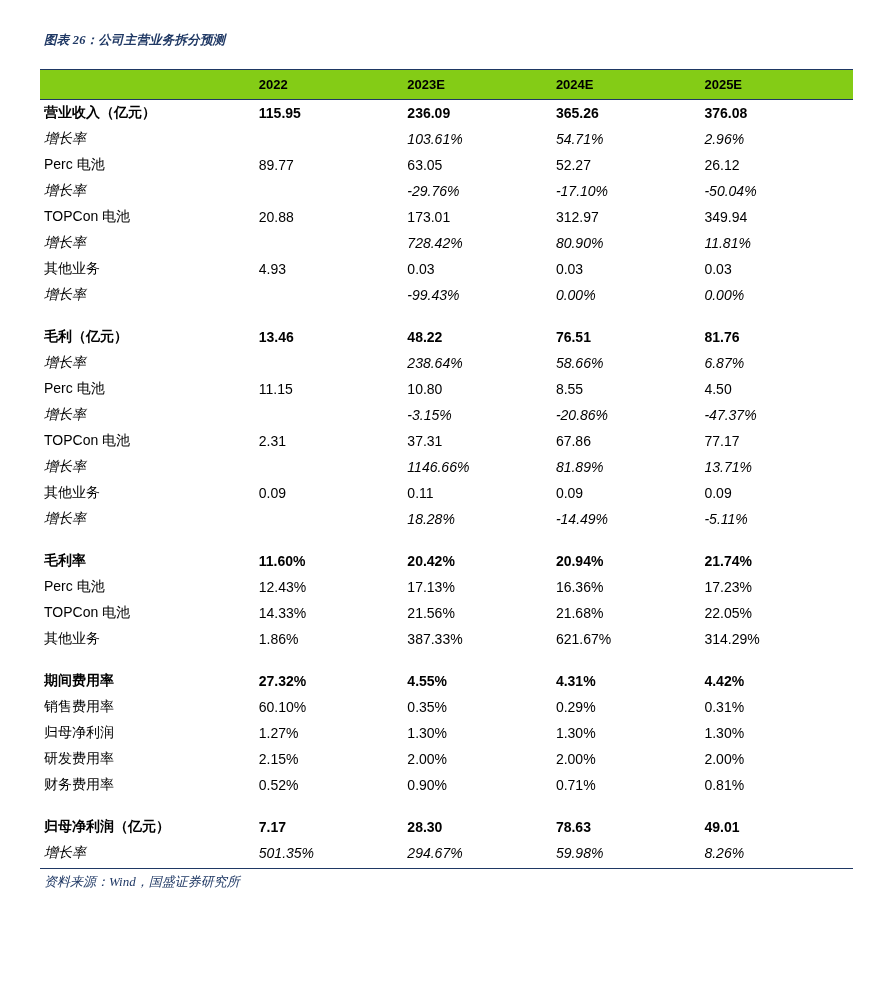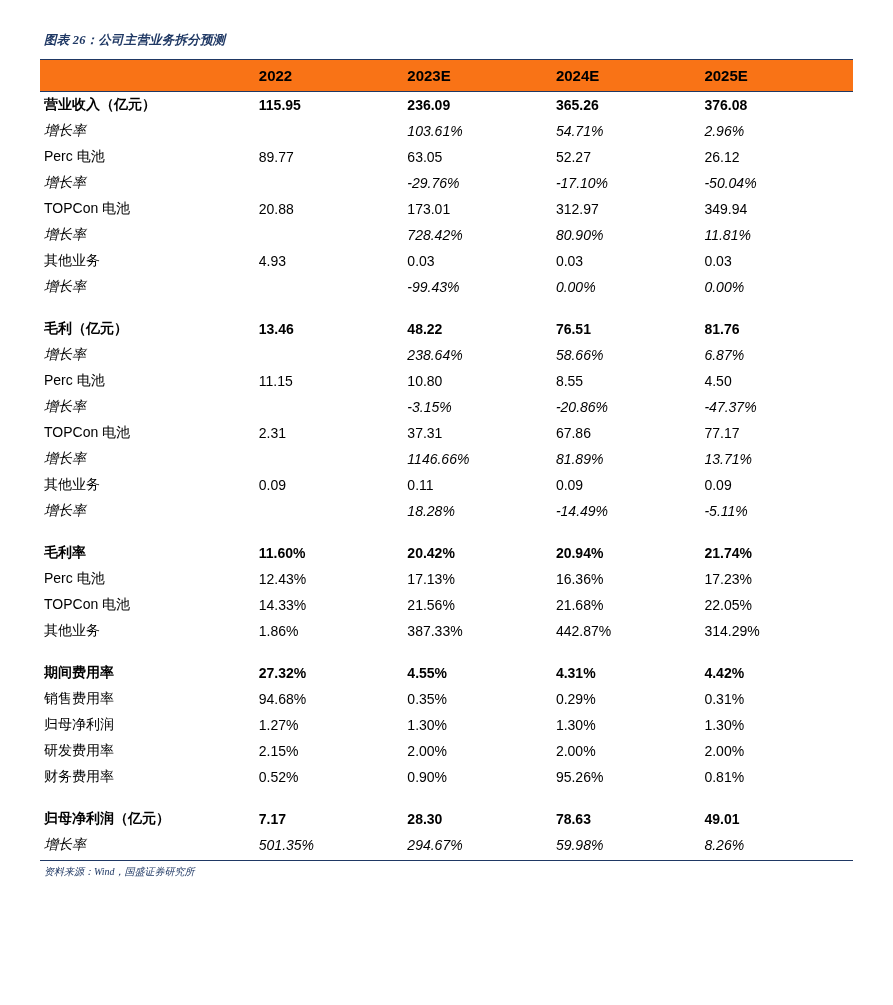--- a/index.html
+++ b/index.html
@@ -17,39 +17,39 @@
   .page {
     padding: 24px 40px 0 40px;
     box-sizing: border-box;
   }
   .caption {
     font-family: "Liberation Serif", serif;
     font-style: italic;
     font-weight: bold;
     font-size: 12.5px;
     color: #1f3864;
-    margin: 8px 0 10px 4px;
+    margin: 8px 0 20px 4px;
     letter-spacing: 0.2px;
   }
   table.fin {
     width: 813px;
     border-collapse: collapse;
     table-layout: fixed;
     font-size: 14px;
   }
   table.fin col.c0 { width: 218px; }
   table.fin col.cx { width: 148px; }
   table.fin thead th {
     text-align: left;
     font-weight: bold;
-    font-size: 15px;
+    font-size: 13px;
     padding: 7px 6px 7px 0;
     border-top: 1.6px solid #1f3864;
     border-bottom: 1.2px solid #1f3864;
-    background: #f97316;
+    background: #84cc16;
   }
   table.fin thead th.firstcol { padding-left: 4px; }
   table.fin td {
     padding: 4px 6px 4px 0;
     vertical-align: middle;
     white-space: nowrap;
     height: 23px;
     box-sizing: border-box;
   }
   table.fin td.firstcol { padding-left: 4px; }
@@ -63,21 +63,21 @@
     font-family: "Liberation Sans", sans-serif;
   }
   .footer-rule {
     width: 813px;
     border-top: 1.2px solid #1f3864;
     margin-top: 2px;
   }
   .source {
     font-family: "Liberation Serif", serif;
     font-style: italic;
-    font-size: 10px;
+    font-size: 13px;
     color: #1f3864;
     margin: 4px 0 0 4px;
   }
 </style>
 </head>
 <body>
 
 <div class="page">
 
   <div class="caption">图表 26：公司主营业务拆分预测</div>
@@ -244,40 +244,40 @@
           <td class="firstcol label-cn">TOPCon 电池</td>
           <td>14.33%</td>
           <td>21.56%</td>
           <td>21.68%</td>
           <td>22.05%</td>
         </tr>
         <tr>
           <td class="firstcol label-cn">其他业务</td>
           <td>1.86%</td>
           <td>387.33%</td>
-          <td>442.87%</td>
+          <td>621.67%</td>
           <td>314.29%</td>
         </tr>
         <tr class="spacer">
           <td class="firstcol label-cn"></td>
           <td></td>
           <td></td>
           <td></td>
           <td></td>
         </tr>
         <tr class="bold">
           <td class="firstcol label-cn">期间费用率</td>
           <td>27.32%</td>
           <td>4.55%</td>
           <td>4.31%</td>
           <td>4.42%</td>
         </tr>
         <tr>
           <td class="firstcol label-cn">销售费用率</td>
-          <td>94.68%</td>
+          <td>60.10%</td>
           <td>0.35%</td>
           <td>0.29%</td>
           <td>0.31%</td>
         </tr>
         <tr>
           <td class="firstcol label-cn">归母净利润</td>
           <td>1.27%</td>
           <td>1.30%</td>
           <td>1.30%</td>
           <td>1.30%</td>
@@ -286,21 +286,21 @@
           <td class="firstcol label-cn">研发费用率</td>
           <td>2.15%</td>
           <td>2.00%</td>
           <td>2.00%</td>
           <td>2.00%</td>
         </tr>
         <tr>
           <td class="firstcol label-cn">财务费用率</td>
           <td>0.52%</td>
           <td>0.90%</td>
-          <td>95.26%</td>
+          <td>0.71%</td>
           <td>0.81%</td>
         </tr>
         <tr class="spacer">
           <td class="firstcol label-cn"></td>
           <td></td>
           <td></td>
           <td></td>
           <td></td>
         </tr>
         <tr class="bold">

